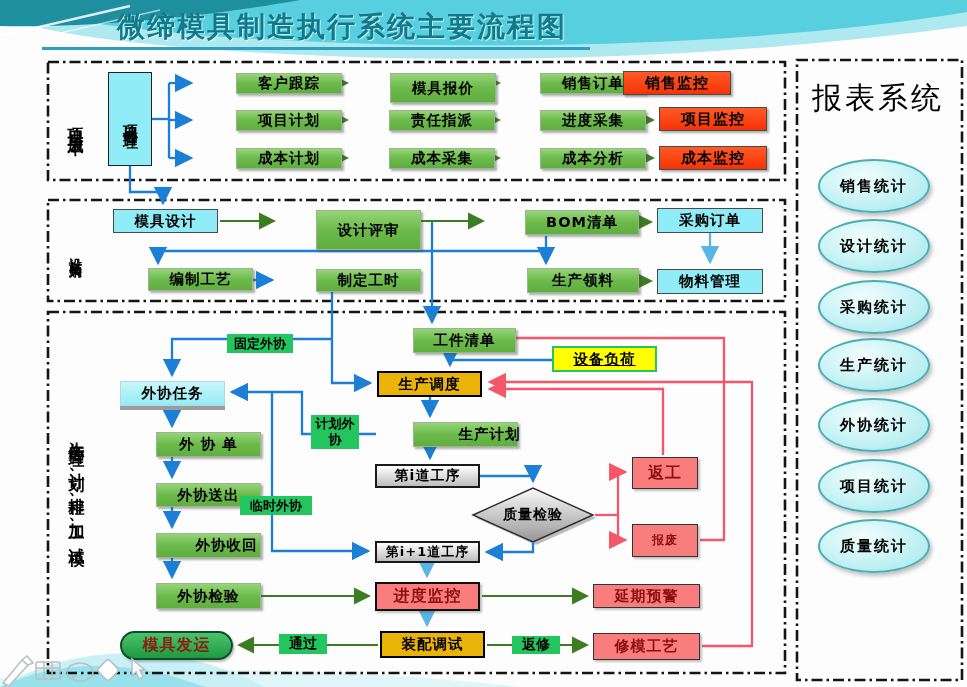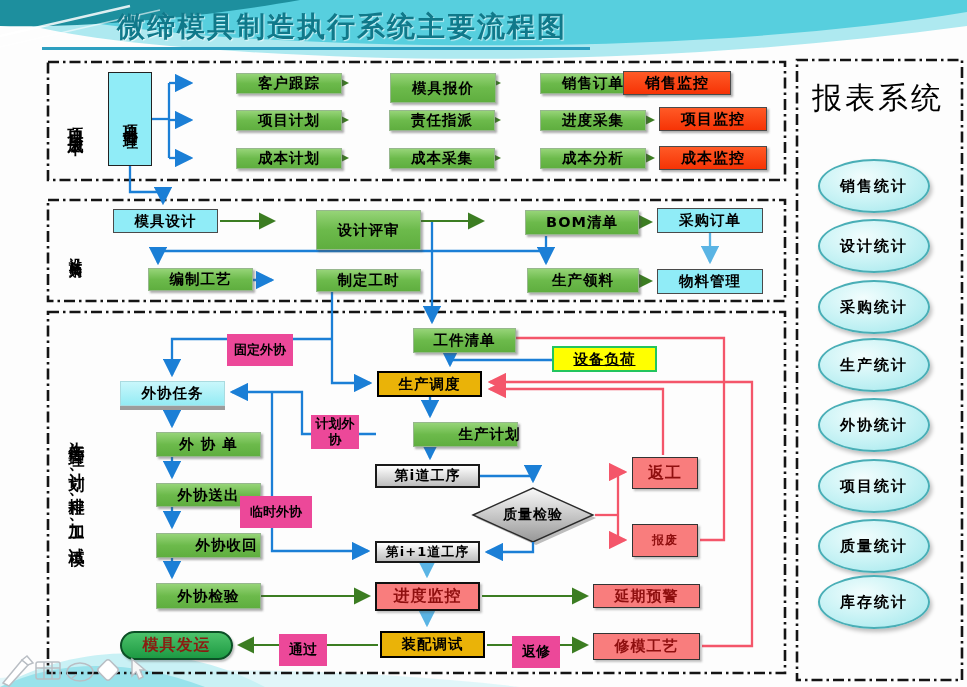--- a/index.html
+++ b/index.html
@@ -18,21 +18,21 @@
             box-shadow:0 4px 0 #9c9c9c;}
   .cyanBright{background:#eab308;border:2px solid #000;}
   .yellow{background:#ffff00;border:2px solid #22c55e;text-decoration:underline;}
   .grayproc{background:linear-gradient(180deg,#ffffff,#bdbdbd);border:2px solid #1a1a1a;font-size:14px;}
   .redsoft{background:#f97d7d;border:1px solid #333;color:#8f0f0f;font-size:15px;
            box-shadow:1.5px 2px 2px rgba(80,80,80,.35);}
   .redsoft2{background:#f97d7d;border:2px solid #111;color:#8f0f0f;font-size:16px;
             box-shadow:1.5px 2px 2px rgba(80,80,80,.35);}
   .stadium{background:linear-gradient(180deg,#4cc26a,#1d9a43);border:2px solid #0c4f26;
            border-radius:15px;color:#8a1d12;font-size:16px;box-shadow:1.5px 2px 2px rgba(80,80,80,.35);}
-  .tag{background:#ec4899;font-size:13px;padding:16px 2px;z-index:4;letter-spacing:0;}
+  .tag{background:#22c55e;font-size:13px;padding:9px 2px;z-index:4;letter-spacing:0;}
   .tagwrap{white-space:normal;text-align:center;line-height:1.25;}
   .ell{border-radius:50%;background:radial-gradient(ellipse at 40% 32%,#f2fdfd 0%,#cdf4f6 45%,#9fe7ec 100%);
        border:2px solid #49aeb6;box-shadow:2px 3px 4px rgba(0,0,0,.25);font-size:15px;letter-spacing:2px;}
   .vlabel{writing-mode:vertical-rl;text-orientation:upright;font-weight:bold;color:#000;
           position:absolute;z-index:3;display:flex;align-items:center;justify-content:center;}
   .title{position:absolute;left:82px;top:8px;width:520px;z-index:3;text-align:center;
          font-size:28px;font-weight:bold;color:#10798a;letter-spacing:2px;
          text-shadow:1px 1px 1px rgba(255,255,255,.7);}
   .underline{position:absolute;left:42px;top:47px;width:548px;height:3px;background:#2d9fc0;z-index:3;}
   .rtitle{position:absolute;left:812px;top:78px;width:135px;z-index:3;text-align:left;
@@ -206,21 +206,20 @@
   <div class="bx tag" style="left:512px;top:636px;width:48px;height:18px;font-size:14px;">返修</div>
   <div class="bx redsoft" style="left:593px;top:633px;width:107px;height:27px;">修模工艺</div>
 
   <div class="bx ell" style="left:818px;top:159px;width:112px;height:54px;">销售统计</div>
   <div class="bx ell" style="left:818px;top:219px;width:112px;height:54px;">设计统计</div>
   <div class="bx ell" style="left:818px;top:280px;width:112px;height:54px;">采购统计</div>
   <div class="bx ell" style="left:818px;top:338px;width:112px;height:54px;">生产统计</div>
   <div class="bx ell" style="left:818px;top:398px;width:112px;height:54px;">外协统计</div>
   <div class="bx ell" style="left:818px;top:459px;width:112px;height:54px;">项目统计</div>
   <div class="bx ell" style="left:818px;top:519px;width:112px;height:54px;">质量统计</div>
-  <div class="bx ell" style="left:818px;top:575px;width:112px;height:54px;">库存统计</div>
 
   <svg id="doodles" width="160" height="42" style="top:645px;">
     <g stroke="#b9bec4" stroke-width="1.5" fill="none">
       <path d="M3,38 L22,15 l6,5 L9,41 Z" fill="#ffffff"></path>
       <path d="M22,15 l6,5 l5,-2 l-6,-7 Z" fill="#ffffff"></path>
       <g>
         <rect x="36" y="17" width="24" height="17" rx="2"></rect>
         <path d="M44,17 V34 M52,17 V34 M36,23 H60"></path>
       </g>
       <ellipse cx="80" cy="27" rx="13" ry="9"></ellipse>

